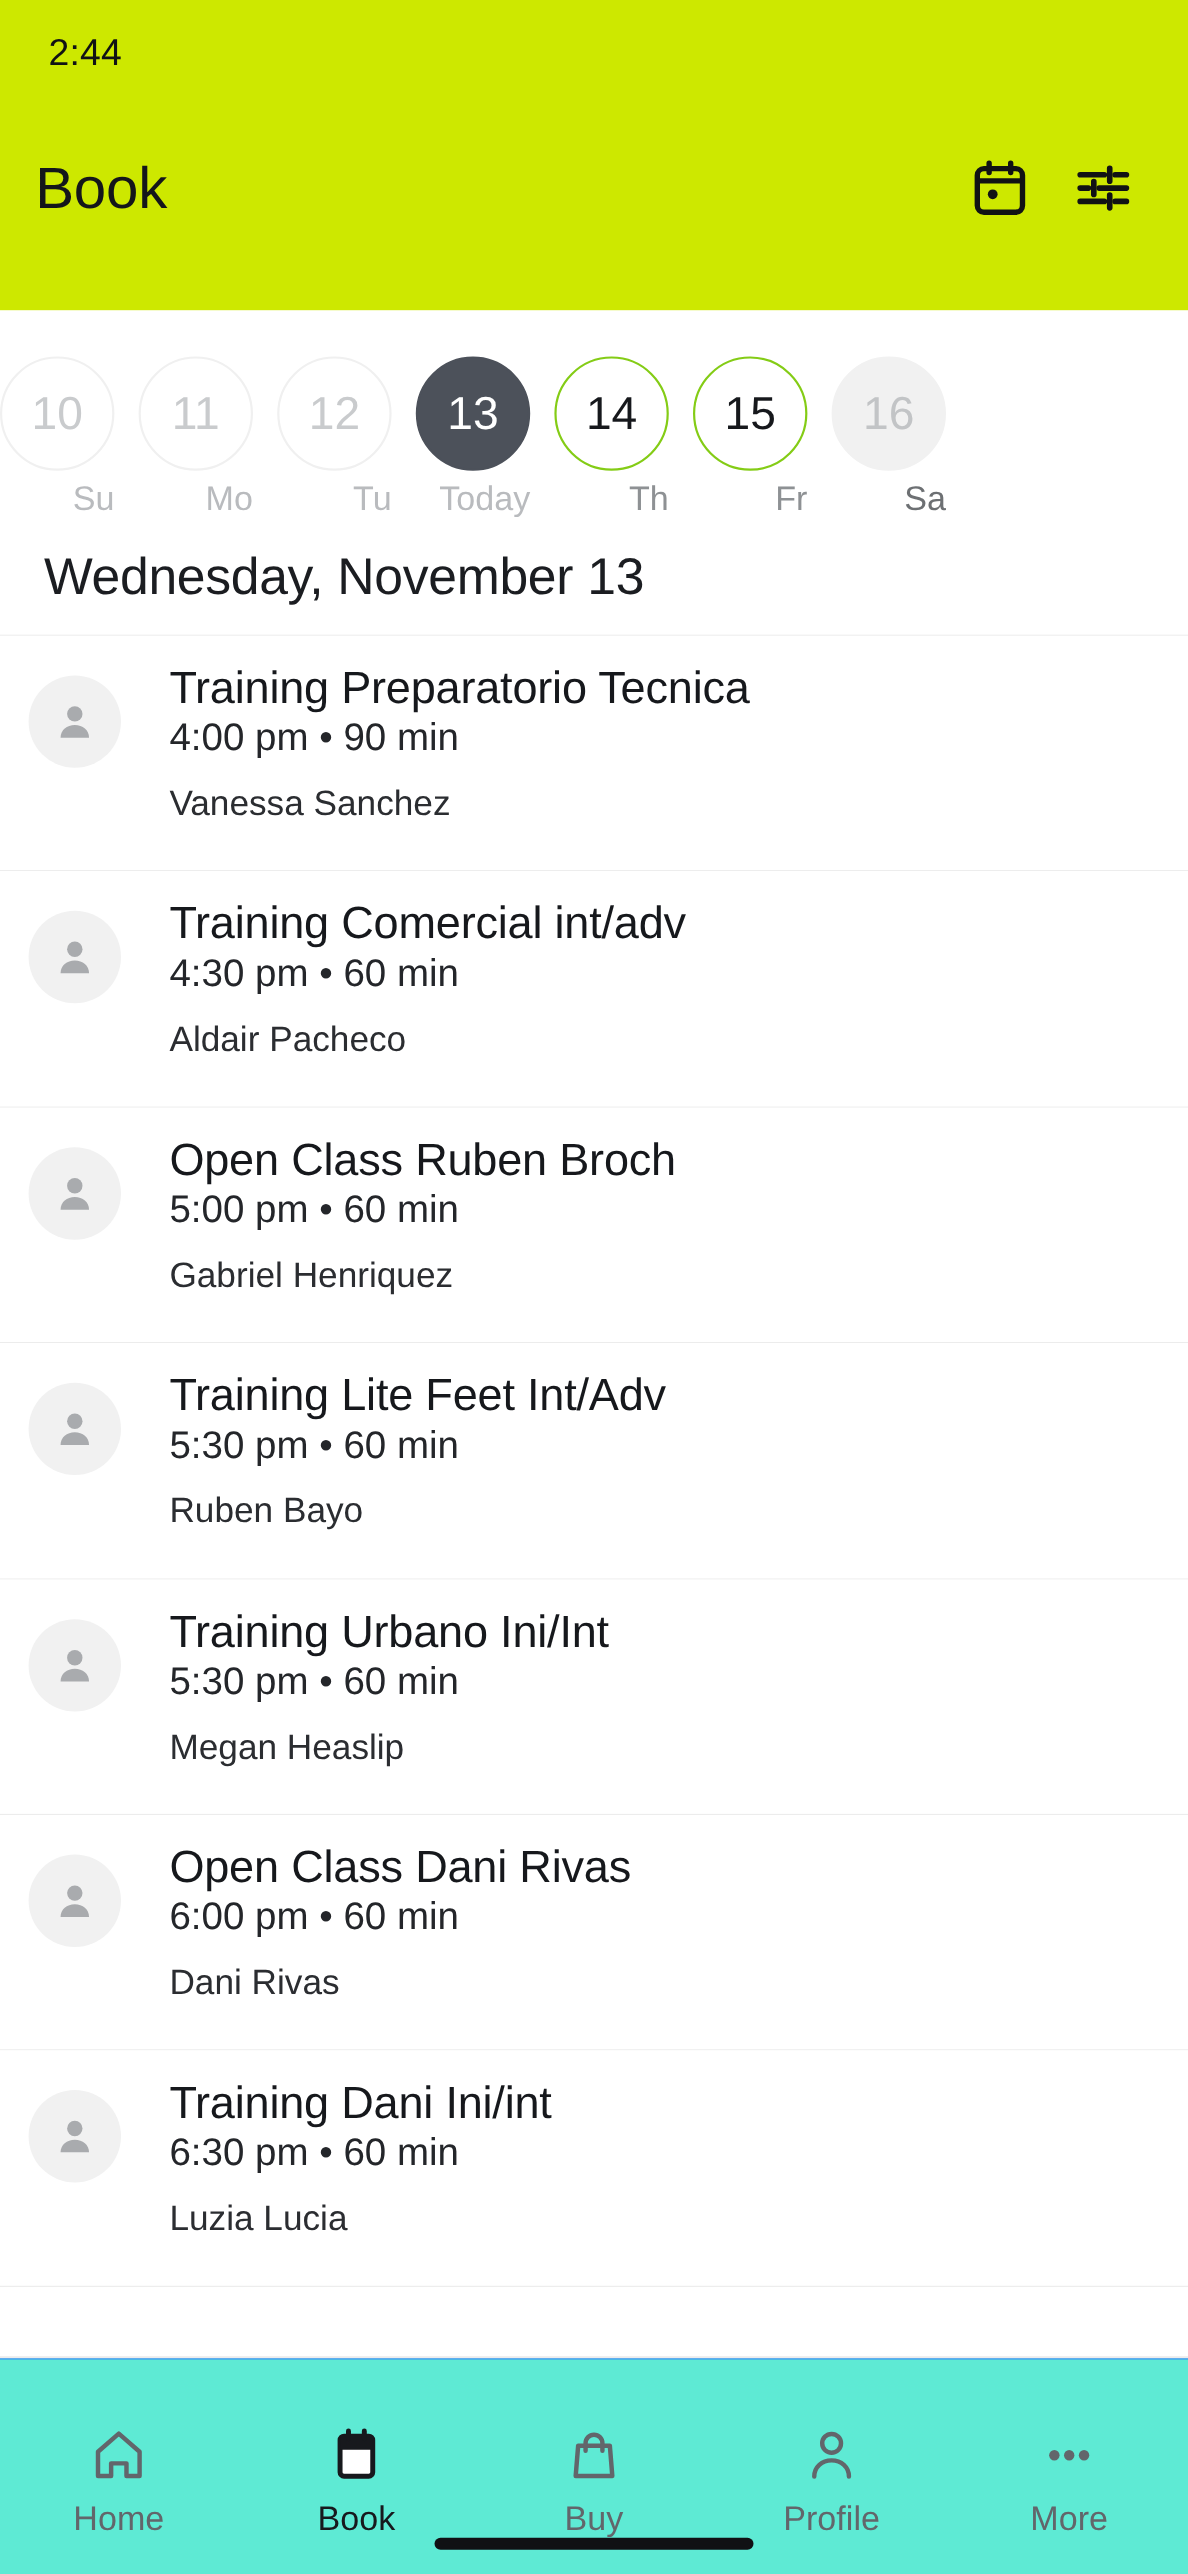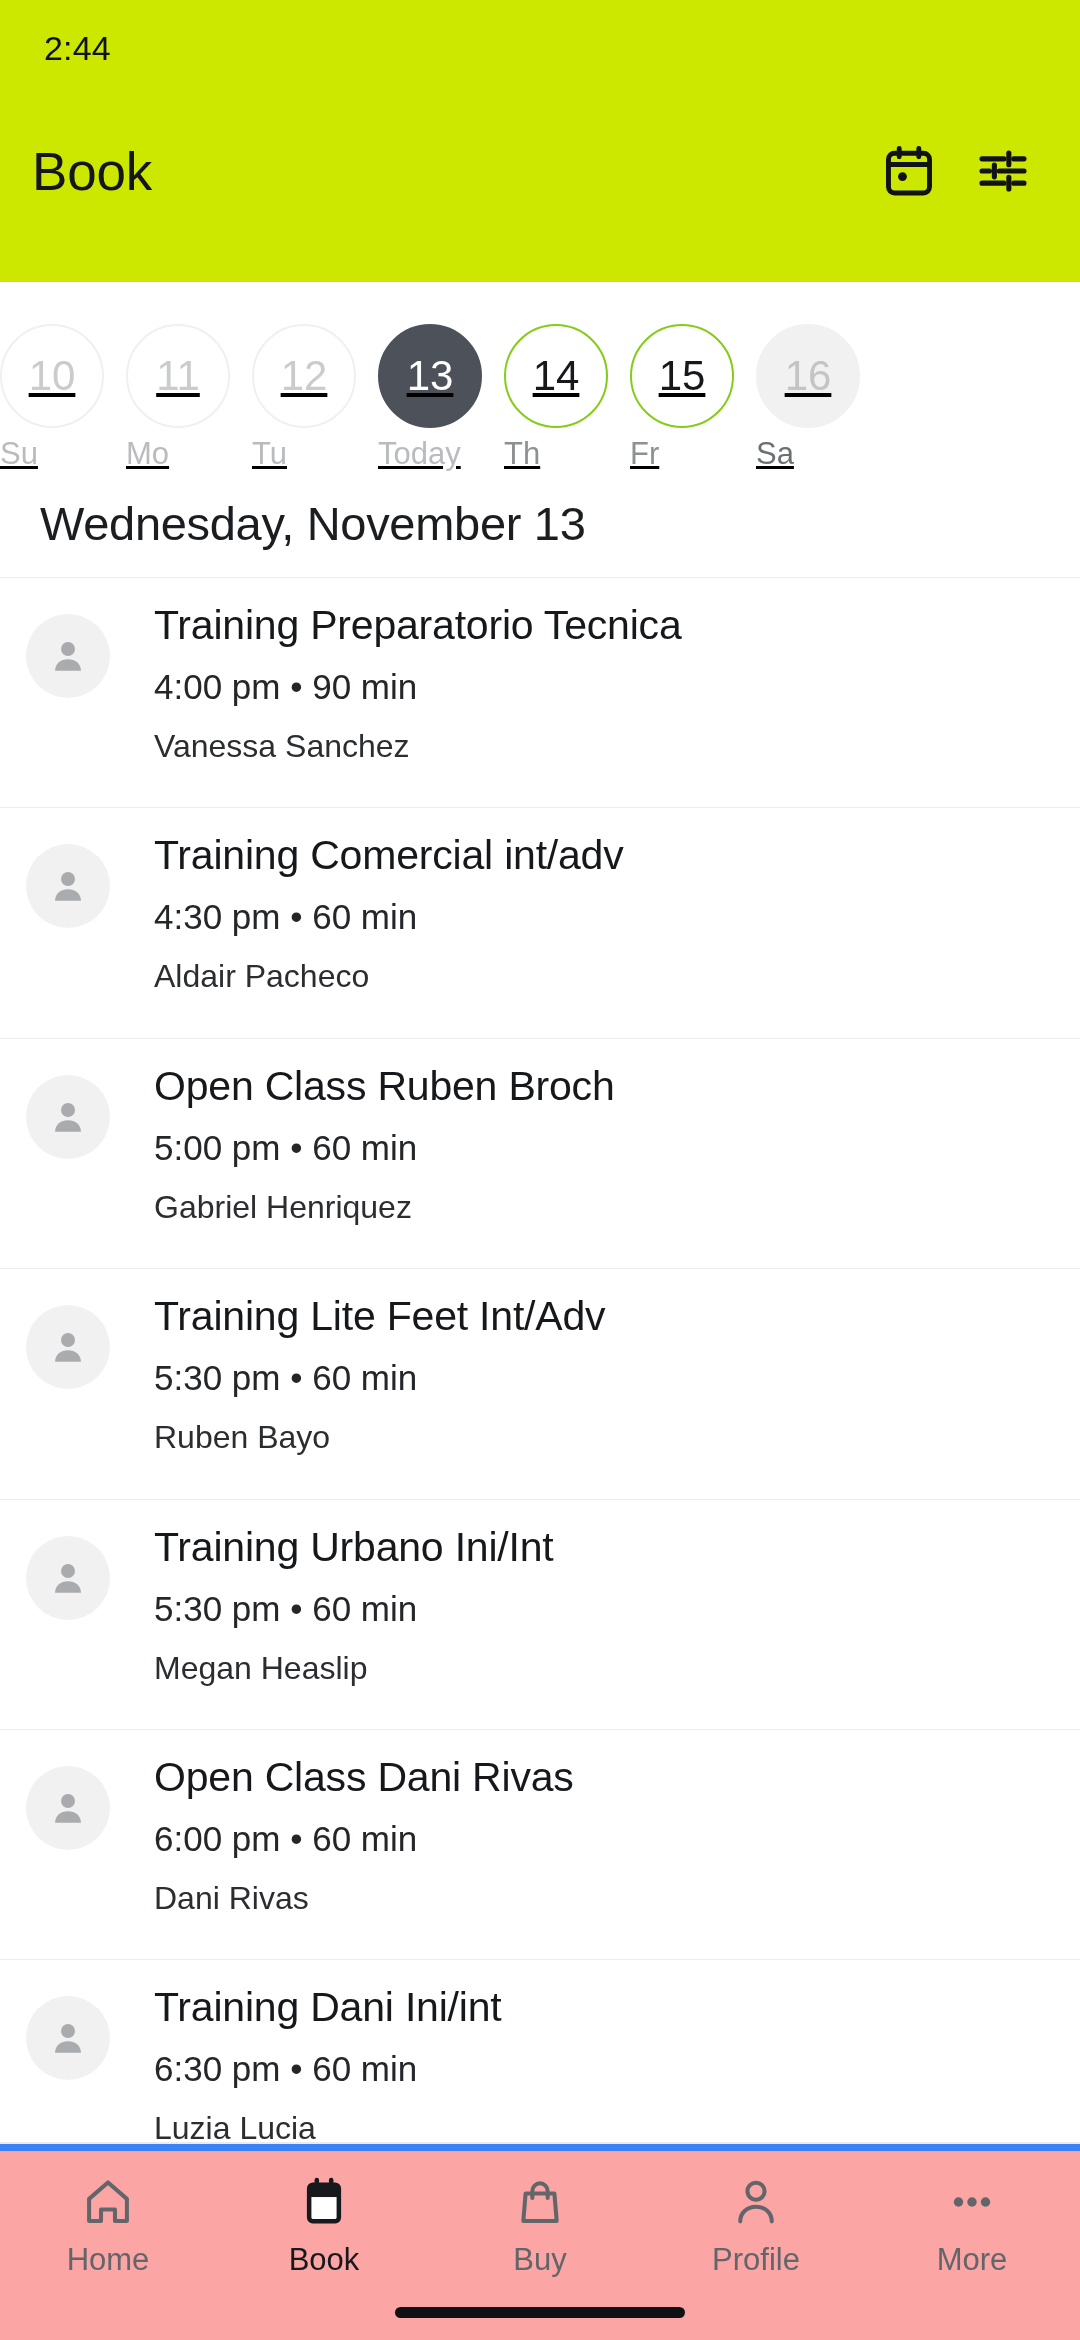--- a/index.html
+++ b/index.html
@@ -73,23 +73,22 @@
     background: #ffffff;
     height: 190px;
     overflow: hidden;
   }
   .date-chip {
     width: 104px;
     flex: 0 0 104px;
     margin: 0 22px 0 0;
     display: flex;
     flex-direction: column;
-    align-items: flex-start;
+    align-items: flex-end;
     gap: 10px;
-    text-decoration: underline;
   }
   .date-chip:first-child { margin-left: 0; }
   .date-circle {
     width: 104px;
     height: 104px;
     border-radius: 50%;
     display: flex;
     align-items: center;
     justify-content: center;
     font-size: 42px;
@@ -161,41 +160,41 @@
   }
   .class-title {
     font-size: 41px;
     color: #16181c;
     line-height: 1.22;
     letter-spacing: -0.2px;
   }
   .class-meta {
     font-size: 35px;
     color: #24262a;
-    margin-top: 16px;
+    margin-top: 0;
     line-height: 1.2;
   }
   .class-instructor {
     font-size: 32px;
     color: #2b2d31;
     margin-top: 19px;
     line-height: 1.2;
   }
 
   
   .bottom-nav {
     position: absolute;
     left: 0;
     bottom: 0;
     width: 100%;
     height: 196px;
-    background: #fca5a5;
-    border-top: 7px solid #3b82f6;
-    display: flex;
-    align-items: flex-start;
+    background: #5eead4;
+    border-top: 1px solid #3b82f6;
+    display: flex;
+    align-items: center;
     padding-top: 22px;
   }
   .nav-item {
     flex: 1 1 0;
     display: flex;
     flex-direction: column;
     align-items: center;
     gap: 13px;
   }
   .nav-icon {

